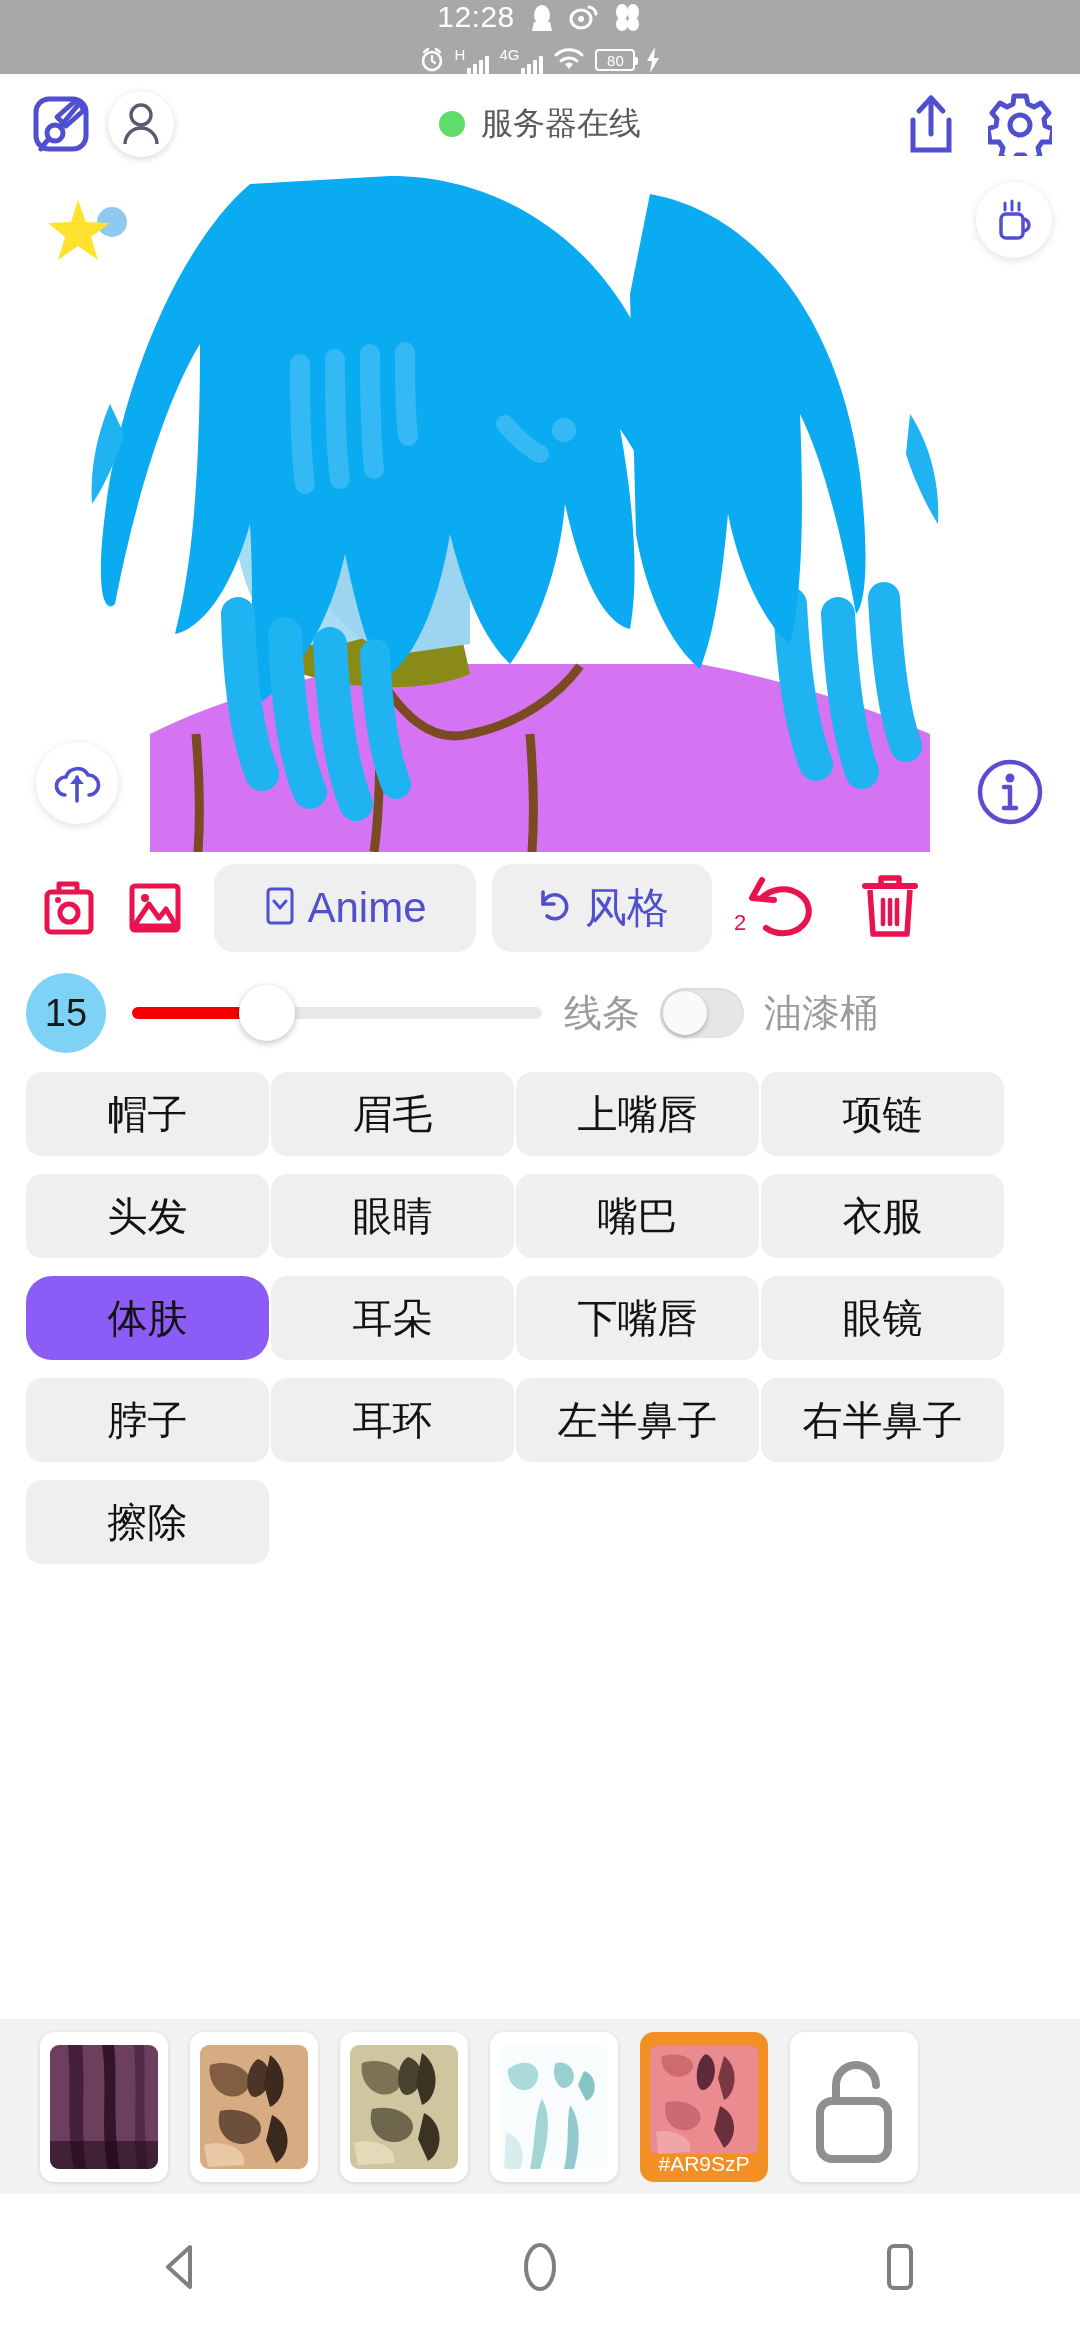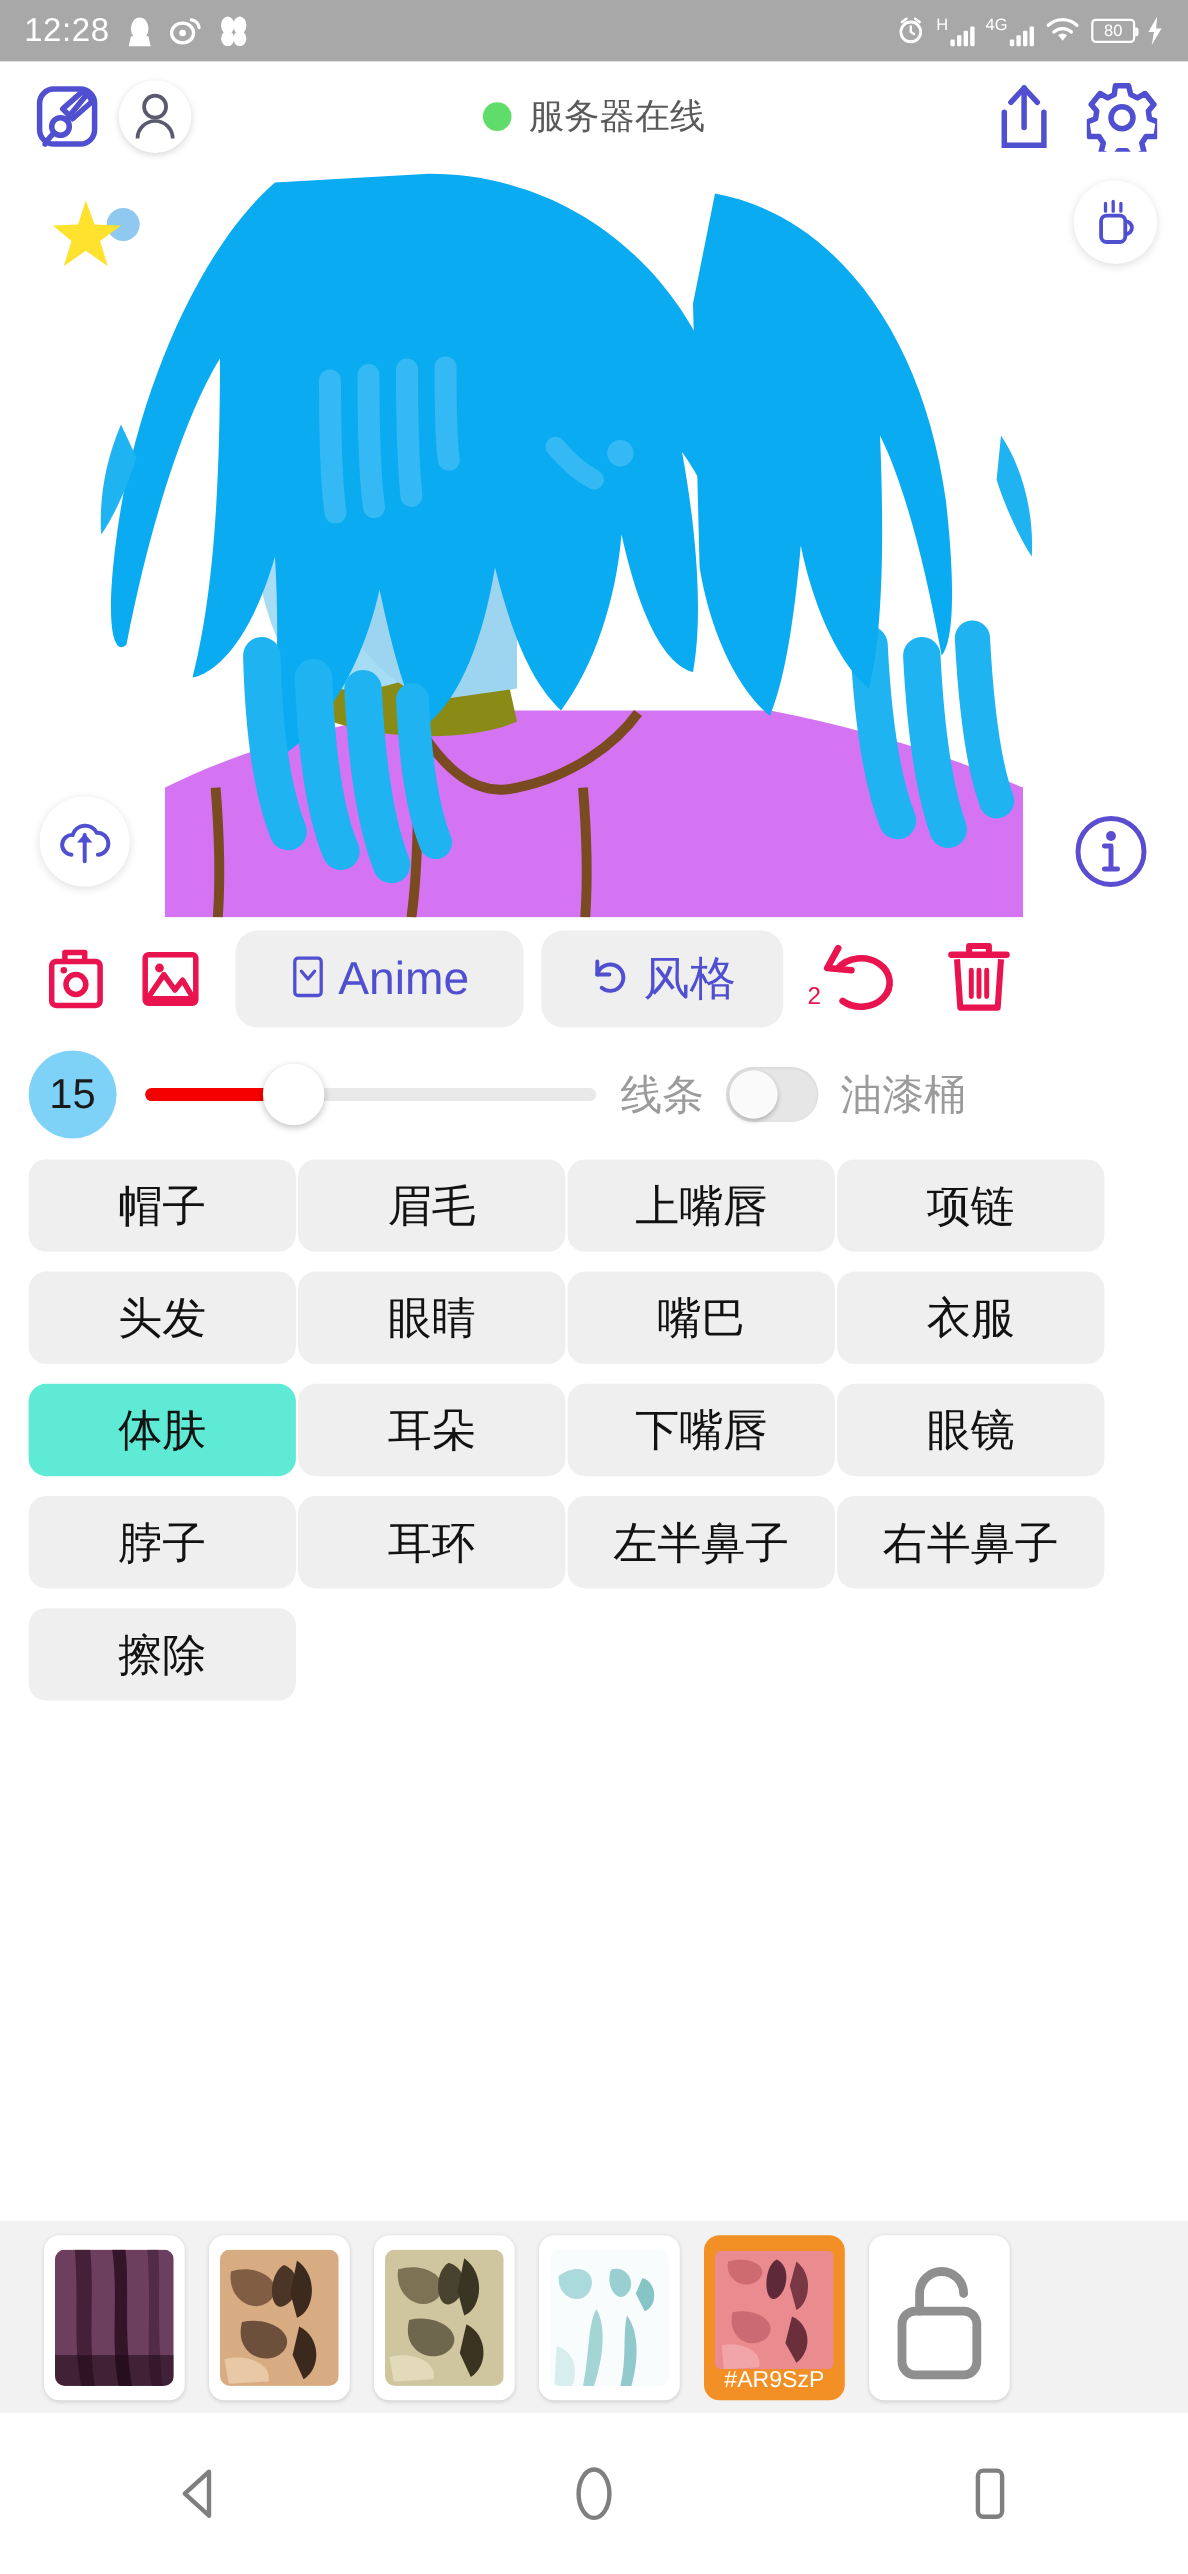--- a/index.html
+++ b/index.html
@@ -5,23 +5,24 @@
   * { margin:0; padding:0; box-sizing:border-box; }
   html,body { width:1080px; height:2340px; overflow:hidden; }
   body {
     font-family:"Liberation Sans","DejaVu Sans",sans-serif;
     background:#ffffff;
     position:relative;
   }
 
   
   #status-bar{
-    height:56px; background:#a8a8a8; color:#fff;
+    height:74px; background:#a8a8a8; color:#fff;
     display:flex; align-items:center; justify-content:space-between;
     padding:0 22px;
+    flex-direction:column;
   }
   .sb-left{ display:flex; align-items:center; gap:14px; }
   .sb-right{ display:flex; align-items:center; gap:10px; }
   .sb-time{ font-size:30px; font-weight:400; letter-spacing:0.5px; }
   .sb-ico{ display:flex; align-items:center; }
   .net-group{ display:flex; align-items:flex-end; gap:2px; }
   .net-label{ font-size:15px; line-height:1; margin-bottom:12px; }
   .bars{ display:flex; align-items:flex-end; gap:2px; height:20px; }
   .bars i{ width:4px; background:#fff; display:block; border-radius:1px; }
   .bars i:nth-child(1){height:6px}
@@ -136,21 +137,21 @@
 
   
   #part-grid{
     padding:10px 26px 0 26px; display:flex; flex-wrap:wrap; gap:18px 2px;align-items:flex-end;
   }
   .part-btn{
     width:243px; height:84px; border-radius:16px; background:#efefef;
     display:flex; align-items:center; justify-content:center;
     font-size:40px; color:#121212;
   }
-  .part-btn.selected{ background:#5eead4; }
+  .part-btn.selected{ background:#8b5cf6;border-radius:26px; }
 
   
   #texture-strip{
     position:absolute; left:0; bottom:146px; width:1080px; height:175px;
     background:#f2f2f2; display:flex; align-items:center;
     padding:0 0 0 40px; gap:22px; overflow:hidden;
   }
   .tex-card{
     width:128px; height:150px; border-radius:14px; background:#fff;
     box-shadow:0 1px 4px rgba(0,0,0,.14);

